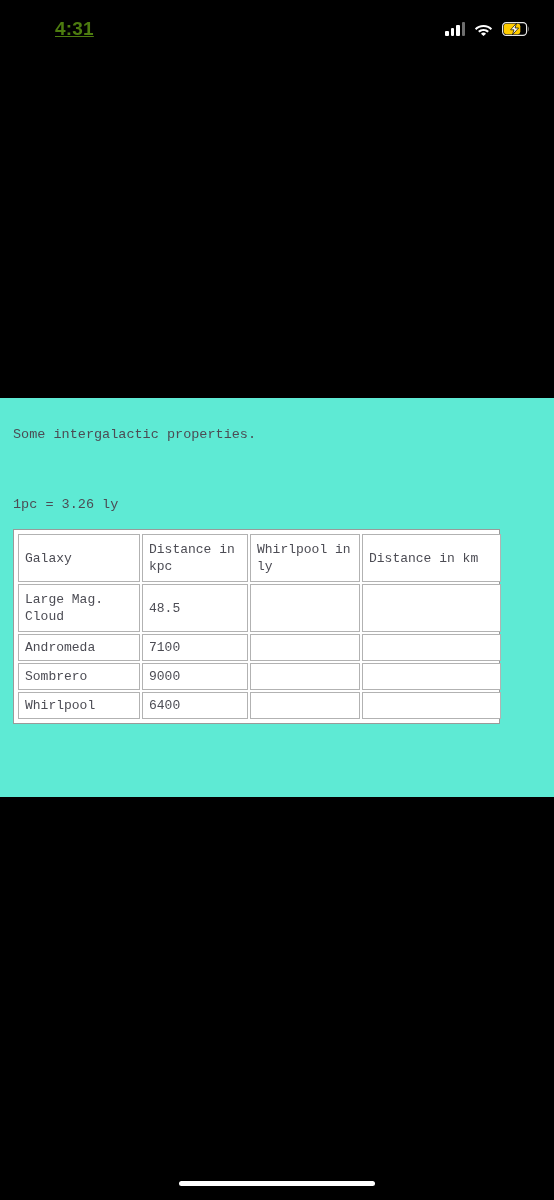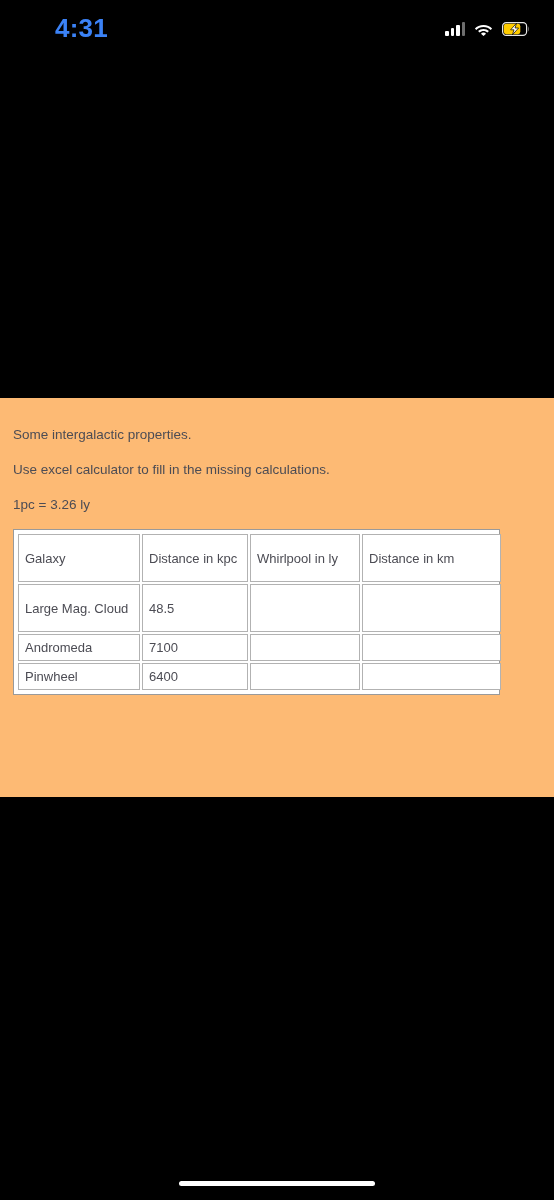--- a/index.html
+++ b/index.html
@@ -21,25 +21,26 @@
     position: absolute;
     top: 0; left: 0;
     width: 554px;
     height: 58px;
     background: #000000;
   }
   #status-time {
     position: absolute;
     left: 55px;
     top: 16px;
-    color: #3b82f6;
-    font-size: 26px;
+    color: #4d7c0f;
+    font-size: 19px;
     font-weight: bold;
     letter-spacing: 0.2px;
     line-height: 25px;
+    text-decoration: underline;
   }
   #status-icons {
     position: absolute;
     right: 24px;
     top: 18px;
     display: flex;
     align-items: center;
     gap: 9px;
     height: 22px;
   }
@@ -71,21 +72,22 @@
     background: #000000;
   }
 
   
   #document-sheet {
     position: absolute;
     left: 0;
     top: 398px;
     width: 554px;
     height: 399px;
-    background: #fdba74;
+    background: #5eead4;
+    font-family: Liberation Mono, monospace;
   }
 
   .doc-line {
     position: absolute;
     left: 13px;
     color: #4c4c54;
     font-size: 13.5px;
     line-height: 18px;
     white-space: nowrap;
   }
@@ -177,21 +179,20 @@
         <path d="M14.6 1.2 L8.6 7.8 L12.0 7.8 L10.4 12.8 L16.6 6.0 L13.0 6.0 Z" fill="#ffffff" stroke="#000000" stroke-width="0.7" stroke-linejoin="round"></path>
       </svg>
     </span>
 
   </div>
 </div>
 
 <div id="document-sheet">
 
   <div class="doc-line" id="doc-line-1">Some intergalactic properties.</div>
-  <div class="doc-line" id="doc-line-2">Use excel calculator to fill in the missing calculations.</div>
   <div class="doc-line" id="doc-line-3">1pc = 3.26 ly</div>
 
   <div id="properties-table">
     <table>
       <colgroup>
         <col class="c-galaxy">
           <col class="c-kpc">
           <col class="c-ly">
           <col class="c-km">
       </colgroup>
@@ -211,23 +212,29 @@
           <td class="cell-empty"></td>
         </tr>
 
         <tr class="row-std">
           <td>Andromeda</td>
           <td>7100</td>
           <td class="cell-empty"></td>
           <td class="cell-empty"></td>
         </tr>
 
-
         <tr class="row-std">
-          <td>Pinwheel</td>
+          <td>Sombrero</td>
+          <td>9000</td>
+          <td class="cell-empty"></td>
+          <td class="cell-empty"></td>
+        </tr>
+
+        <tr class="row-std">
+          <td>Whirlpool</td>
           <td>6400</td>
           <td class="cell-empty"></td>
           <td class="cell-empty"></td>
         </tr>
       </tbody>
     </table>
   </div>
 
 </div>
 

